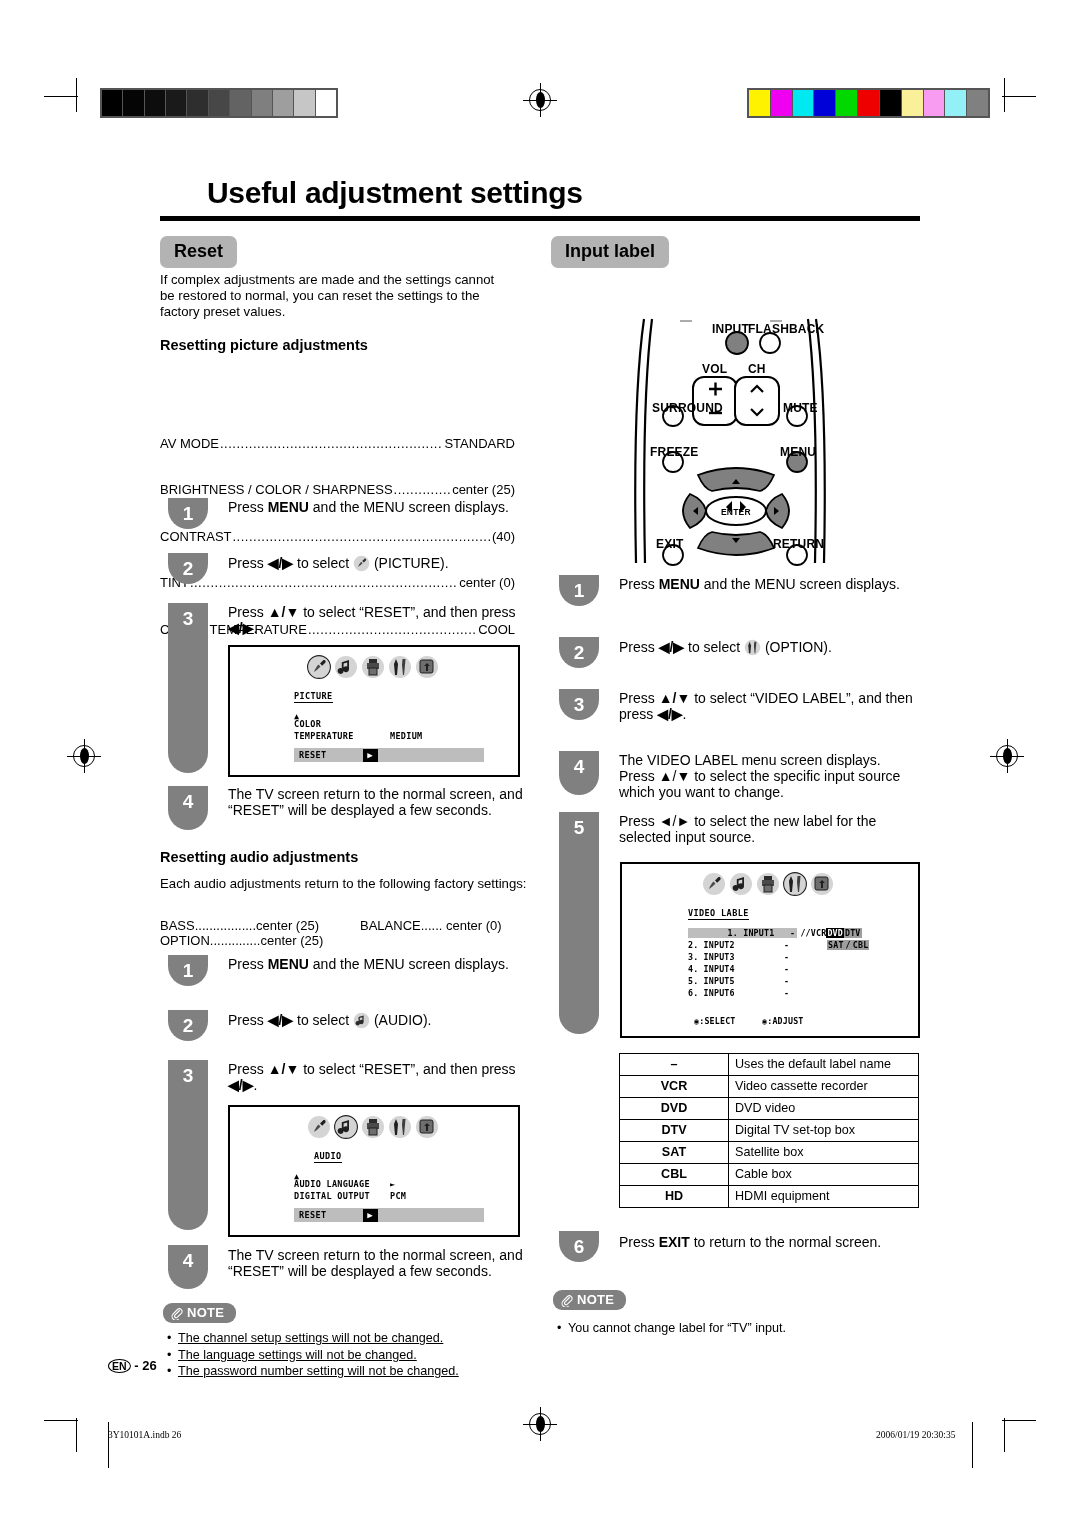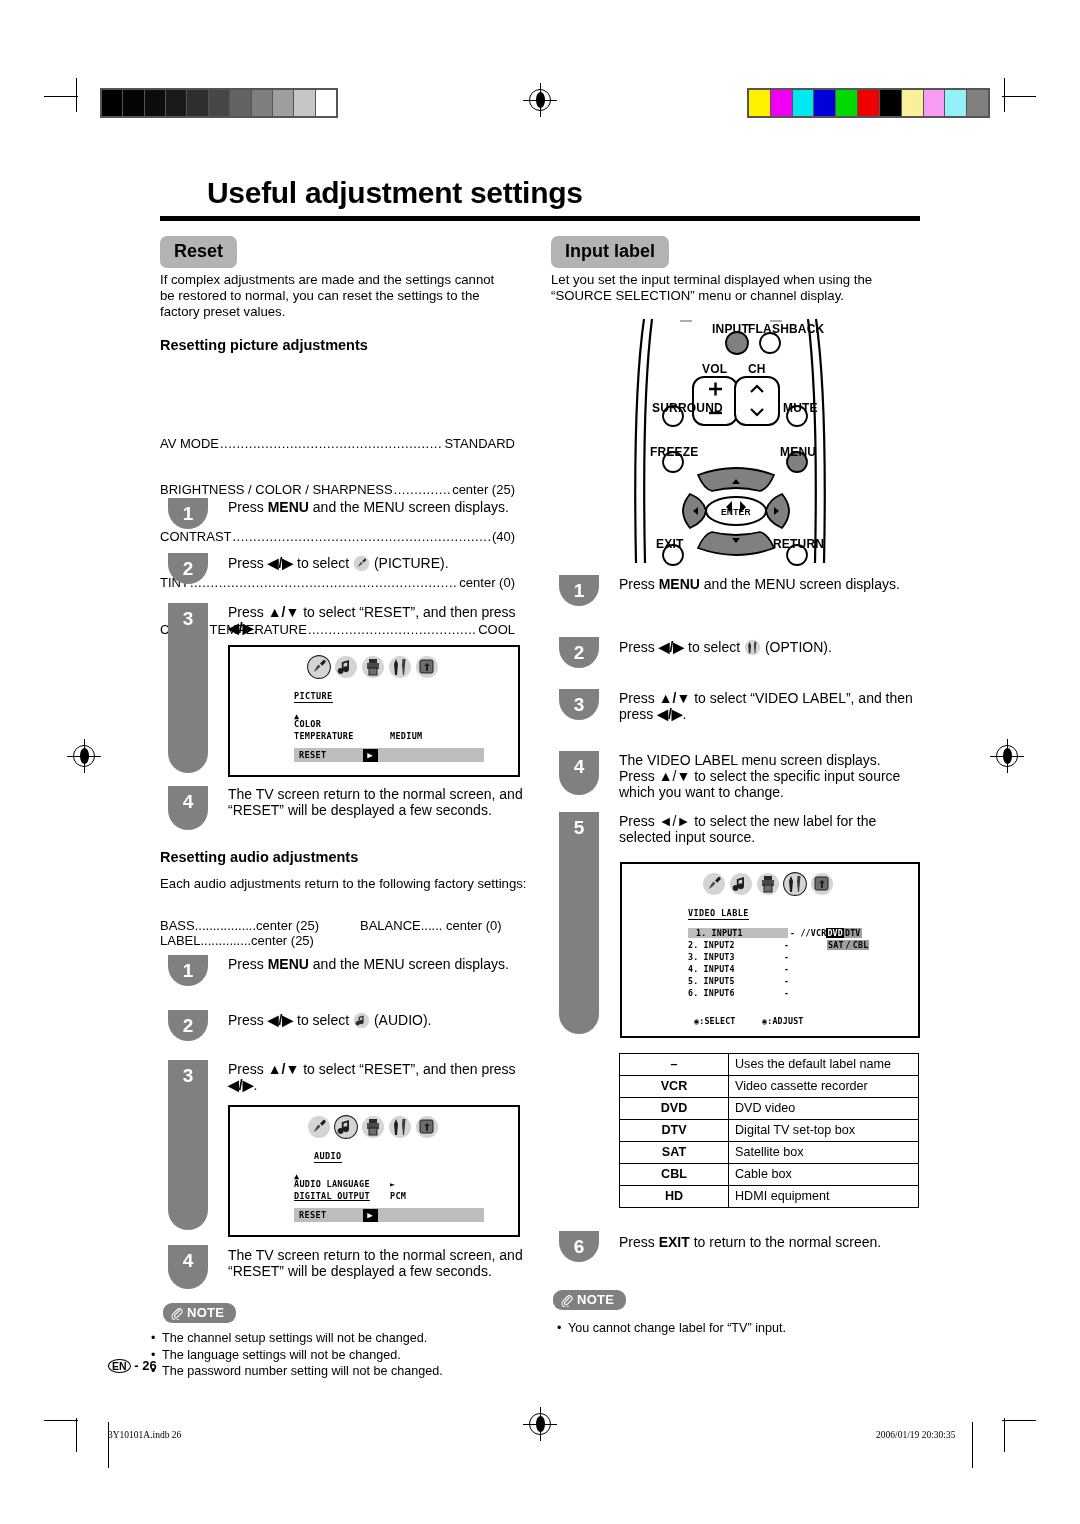--- a/index.html
+++ b/index.html
@@ -250,21 +250,21 @@
   <div class="step" style="left:168px;top:786px;height:44px;">
       <span>4</span>
     </div>
   <div class="steptxt" style="left:228px;top:786px;width:296px;">The TV screen return to the normal screen, and “RESET” will be desplayed a few seconds.</div>
 
   <div class="sub" style="left:160px;top:849px;">Resetting audio adjustments</div>
   <div class="lead" style="left:160px;top:876px;width:370px;">Each audio adjustments return to the following factory settings:</div>
 
   <div class="arow" style="left:160px;top:918px;"><span>BASS</span><span>.................</span><span>center (25)</span></div>
   <div class="arow" style="left:360px;top:918px;"><span>BALANCE</span><span>......</span> <span>center (0)</span></div>
-  <div class="arow" style="left:160px;top:933px;"><span>LABEL</span><span>..............</span><span>center (25)</span></div>
+  <div class="arow" style="left:160px;top:933px;"><span>OPTION</span><span>..............</span><span>center (25)</span></div>
 
   <div class="step" style="left:168px;top:955px;height:31px;">
       <span>1</span>
     </div>
   <div class="steptxt" style="left:228px;top:956px;width:290px;"><span>Press </span><b>MENU</b><span> and the MENU screen displays.</span></div>
 
   <div class="step" style="left:168px;top:1010px;height:31px;">
       <span>2</span>
     </div>
   <div class="steptxt" style="left:228px;top:1012px;width:290px;">
@@ -319,54 +319,53 @@
             <circle cx="12" cy="12" r="11" fill="#d4d4d4"></circle>
             <rect x="5" y="5" width="13" height="13" rx="2" fill="#6e6e6e" stroke="#1f1f1f"></rect>
             <path d="M11 16v-5l-2 0 3-3 3 3-2 0v5z" fill="#1f1f1f"></path>
           </svg>
         </span>
       </div>
     <div class="osd-title" style="left:64px;top:44px;margin-left:20px;">AUDIO</div>
     <div class="osd-line" style="left:64px;top:64px;">▲</div>
     <div class="osd-line" style="left:64px;top:72px;">AUDIO LANGUAGE</div>
     <div class="osd-line" style="left:160px;top:72px;">►</div>
-    <div class="osd-line" style="left:64px;top:84px;text-decoration:underline;">DIGITAL OUTPUT</div>
+    <div class="osd-line" style="left:64px;top:84px;">DIGITAL OUTPUT</div>
     <div class="osd-line" style="left:160px;top:84px;">PCM</div>
     <div class="osd-reset" style="left:64px;top:101px;width:190px;height:14px;">
       <span class="lbl">RESET</span>
       <span class="blk">▶</span>
     </div>
   </div>
 
   <div class="step" style="left:168px;top:1245px;height:44px;">
       <span>4</span>
     </div>
   <div class="steptxt" style="left:228px;top:1247px;width:312px;">The TV screen return to the normal screen, and “RESET” will be desplayed a few seconds.</div>
 
   <div class="note" style="left:163px;top:1303px;">
     <span class="clip">
       <svg width="13" height="13" viewBox="0 0 24 24">
           <path d="M18 6l-9 9a3 3 0 0 0 4.2 4.2l8-8a5 5 0 0 0-7-7l-8.3 8.3a7 7 0 0 0 9.9 9.9" fill="none" stroke="#fff" stroke-width="2"></path>
         </svg>
     </span>
     <span>NOTE</span>
   </div>
-  <div class="notes" style="left:150px;top:1330px;width:350px;" id="notesLeft">
+  <div class="notes" style="left:166px;top:1330px;width:350px;text-decoration:underline;" id="notesLeft">
       <div>The channel setup settings will not be changed.</div>
       <div>The language settings will not be changed.</div>
       <div>The password number setting will not be changed.</div>
     </div>
 
   <div class="pagemark" style="left:108px;top:1358px;">
     <span class="en">EN</span>
     <span>- 26</span>
   </div>
 
   <div class="pill" style="left:551px;top:236px;">Input label</div>
-  <div class="lead" style="left:551px;top:272px;width:372px;">Let you set the input terminal displayed when using the “SOURCE SELECTION” menu or channel display.</div>
 
   <div class="remote" style="left:620px;top:315px;width:232px;height:252px;">
     <svg width="232" height="252" viewBox="0 0 232 252">
       <path d="M24 4 C16 60 14 150 16 248" fill="none" stroke="#000" stroke-width="2.2"></path>
       <path d="M32 4 C25 60 23 150 25 248" fill="none" stroke="#000" stroke-width="2.2"></path>
       <path d="M196 4 C204 60 206 150 204 248" fill="none" stroke="#000" stroke-width="2.2"></path>
       <path d="M188 4 C195 60 197 150 195 248" fill="none" stroke="#000" stroke-width="2.2"></path>
       <line x1="60" y1="6" x2="72" y2="6" stroke="#888" stroke-width="1.4"></line>
       <line x1="150" y1="6" x2="162" y2="6" stroke="#888" stroke-width="1.4"></line>
       <circle cx="117" cy="28" r="11" fill="#808080" stroke="#000" stroke-width="1.8"></circle>
@@ -477,21 +476,21 @@
         <span class="ic">
           <svg width="24" height="24" viewBox="0 0 24 24">
             <circle cx="12" cy="12" r="11" fill="#d4d4d4"></circle>
             <rect x="5" y="5" width="13" height="13" rx="2" fill="#6e6e6e" stroke="#1f1f1f"></rect>
             <path d="M11 16v-5l-2 0 3-3 3 3-2 0v5z" fill="#1f1f1f"></path>
           </svg>
         </span>
       </div>
     <div class="osd-title" style="left:66px;top:44px;">VIDEO LABLE</div>
     <div id="vlRows">
-        <div class="vl-row vl-hl" style="left: 66px; top: 64px; width: 92px; padding-left: 8px;">1. INPUT1</div>
+        <div class="vl-row vl-hl" style="left: 66px; top: 64px; width: 92px; padding-left: 17px; text-align: center;">1. INPUT1</div>
         <div class="vl-row" style="left: 162px; top: 64px;"></div>
         <div class="vl-row" style="left: 66px; top: 76px;">2. INPUT2</div>
         <div class="vl-row" style="left: 162px; top: 76px;">-</div>
         <div class="vl-row" style="left: 66px; top: 88px;">3. INPUT3</div>
         <div class="vl-row" style="left: 162px; top: 88px;">-</div>
         <div class="vl-row" style="left: 66px; top: 100px;">4. INPUT4</div>
         <div class="vl-row" style="left: 162px; top: 100px;">-</div>
         <div class="vl-row" style="left: 66px; top: 112px;">5. INPUT5</div>
         <div class="vl-row" style="left: 162px; top: 112px;">-</div>
         <div class="vl-row" style="left: 66px; top: 124px;">6. INPUT6</div>

